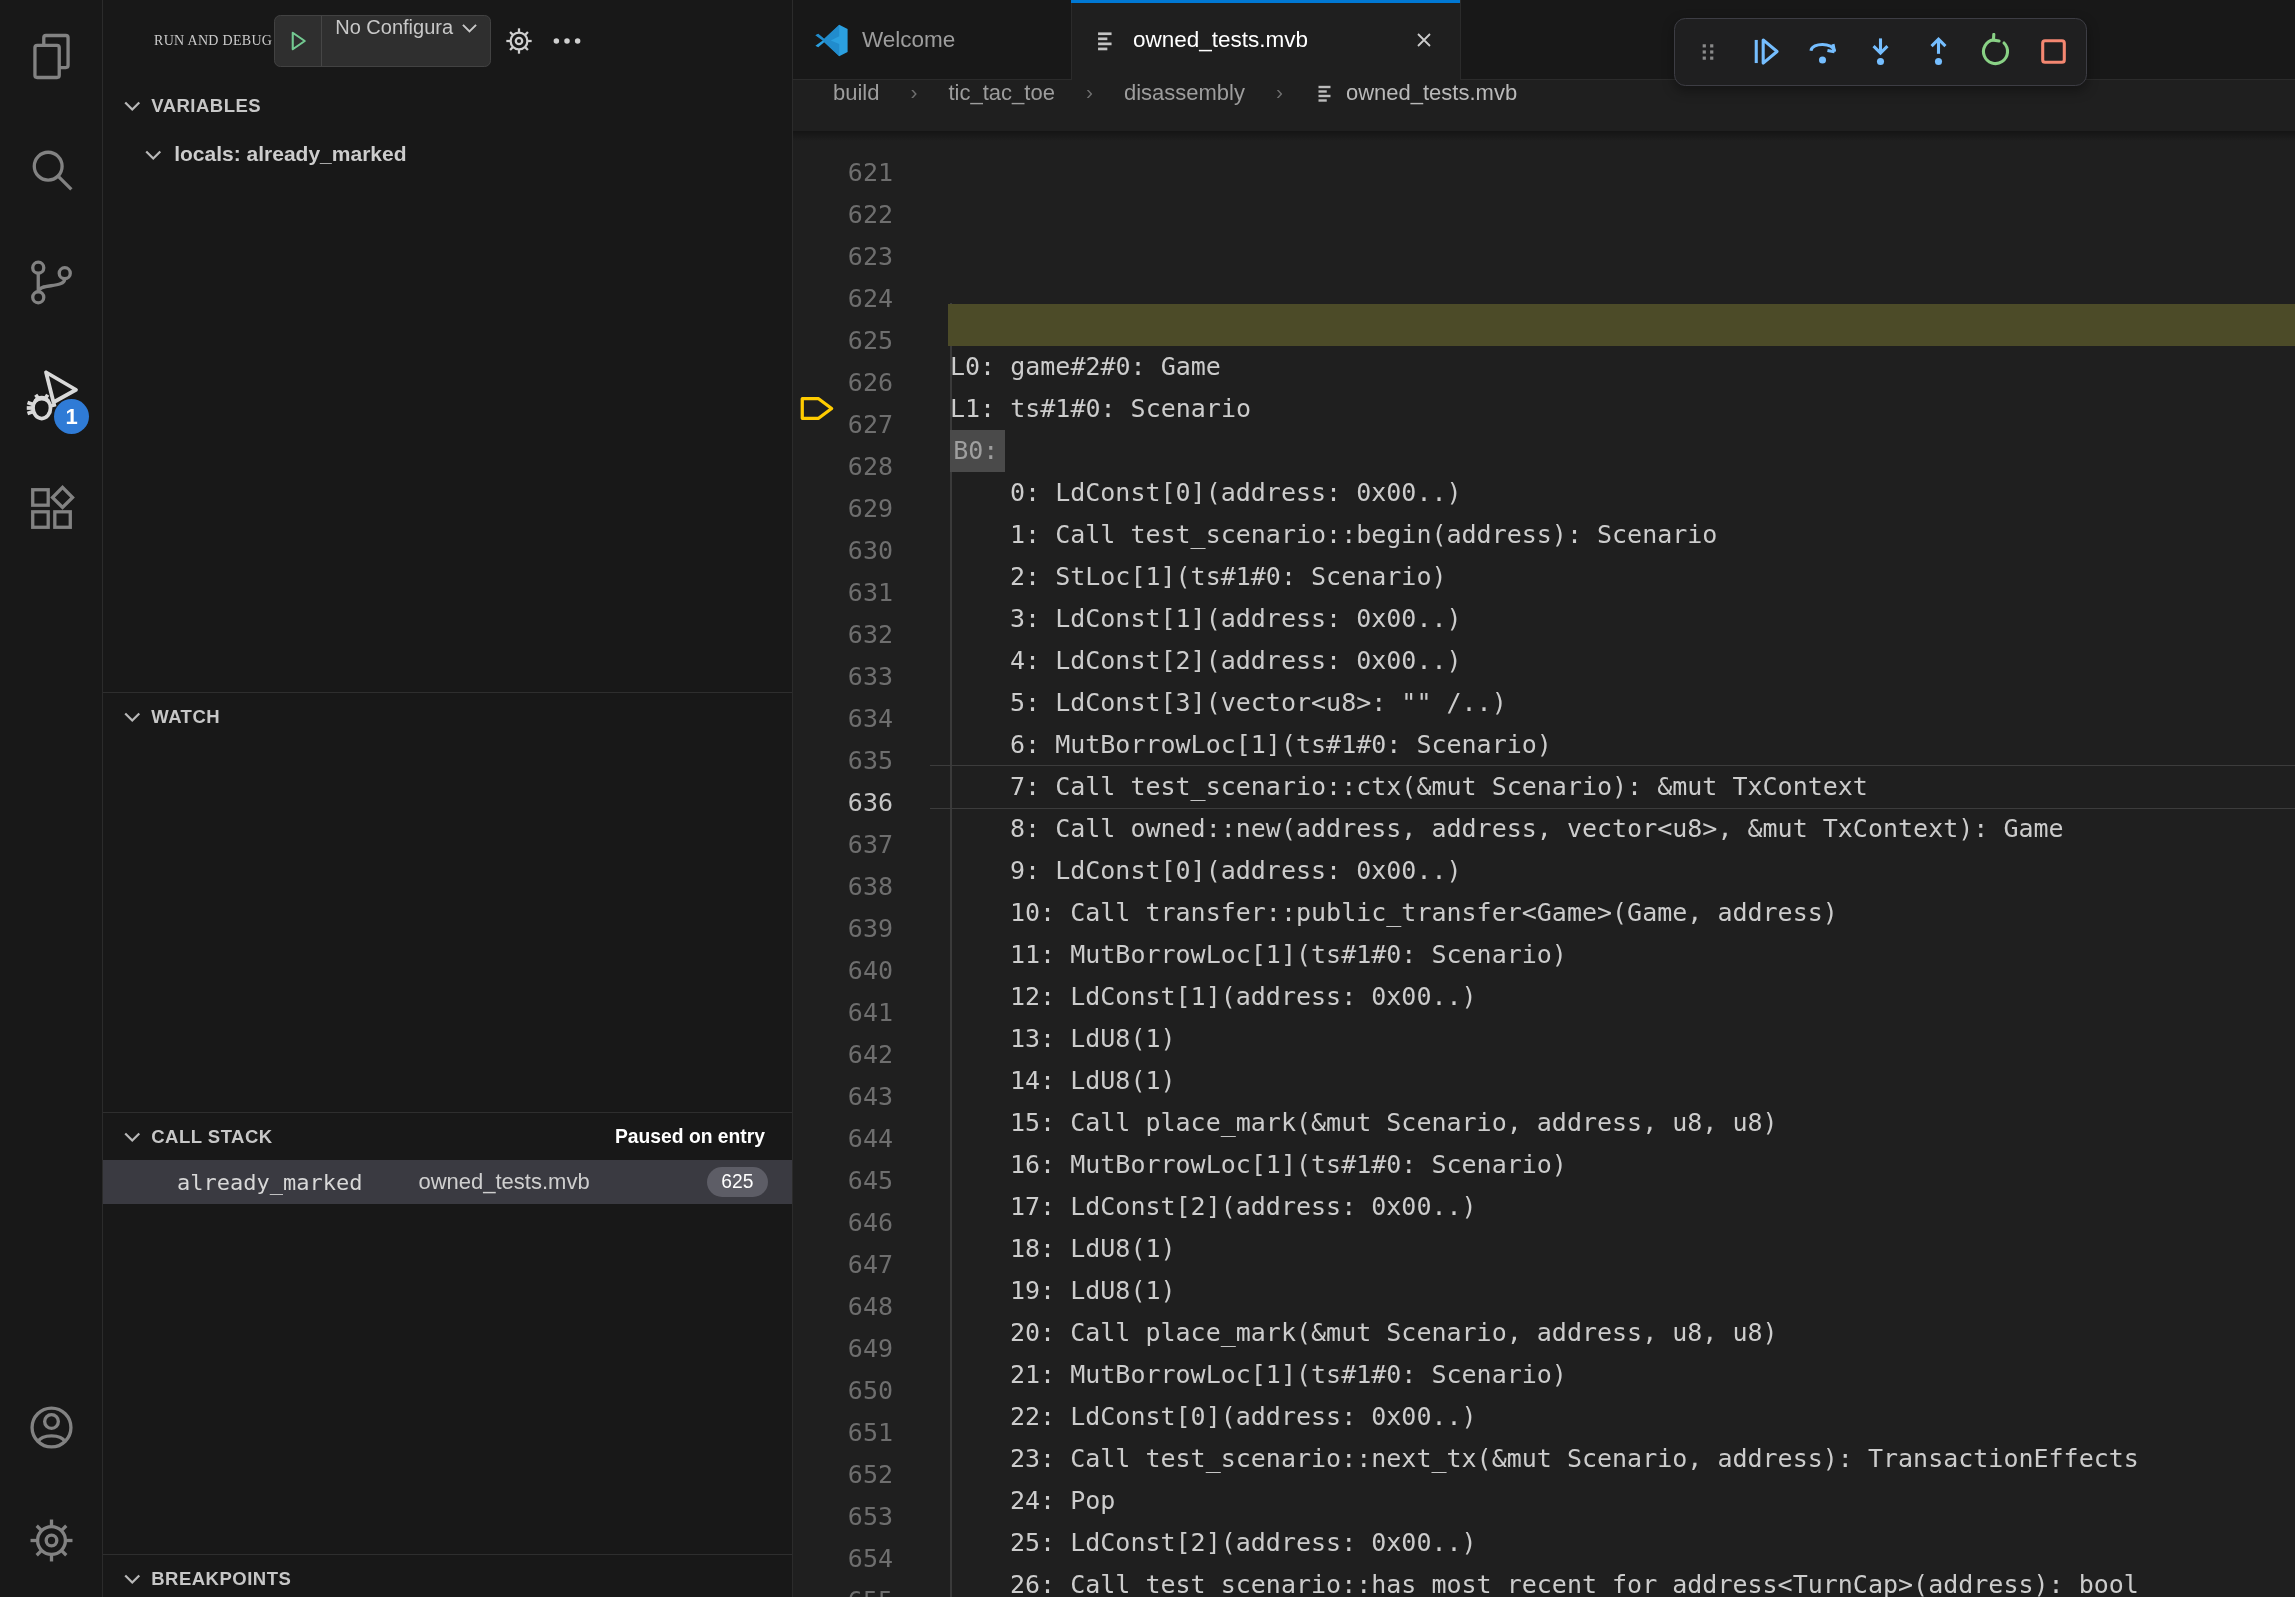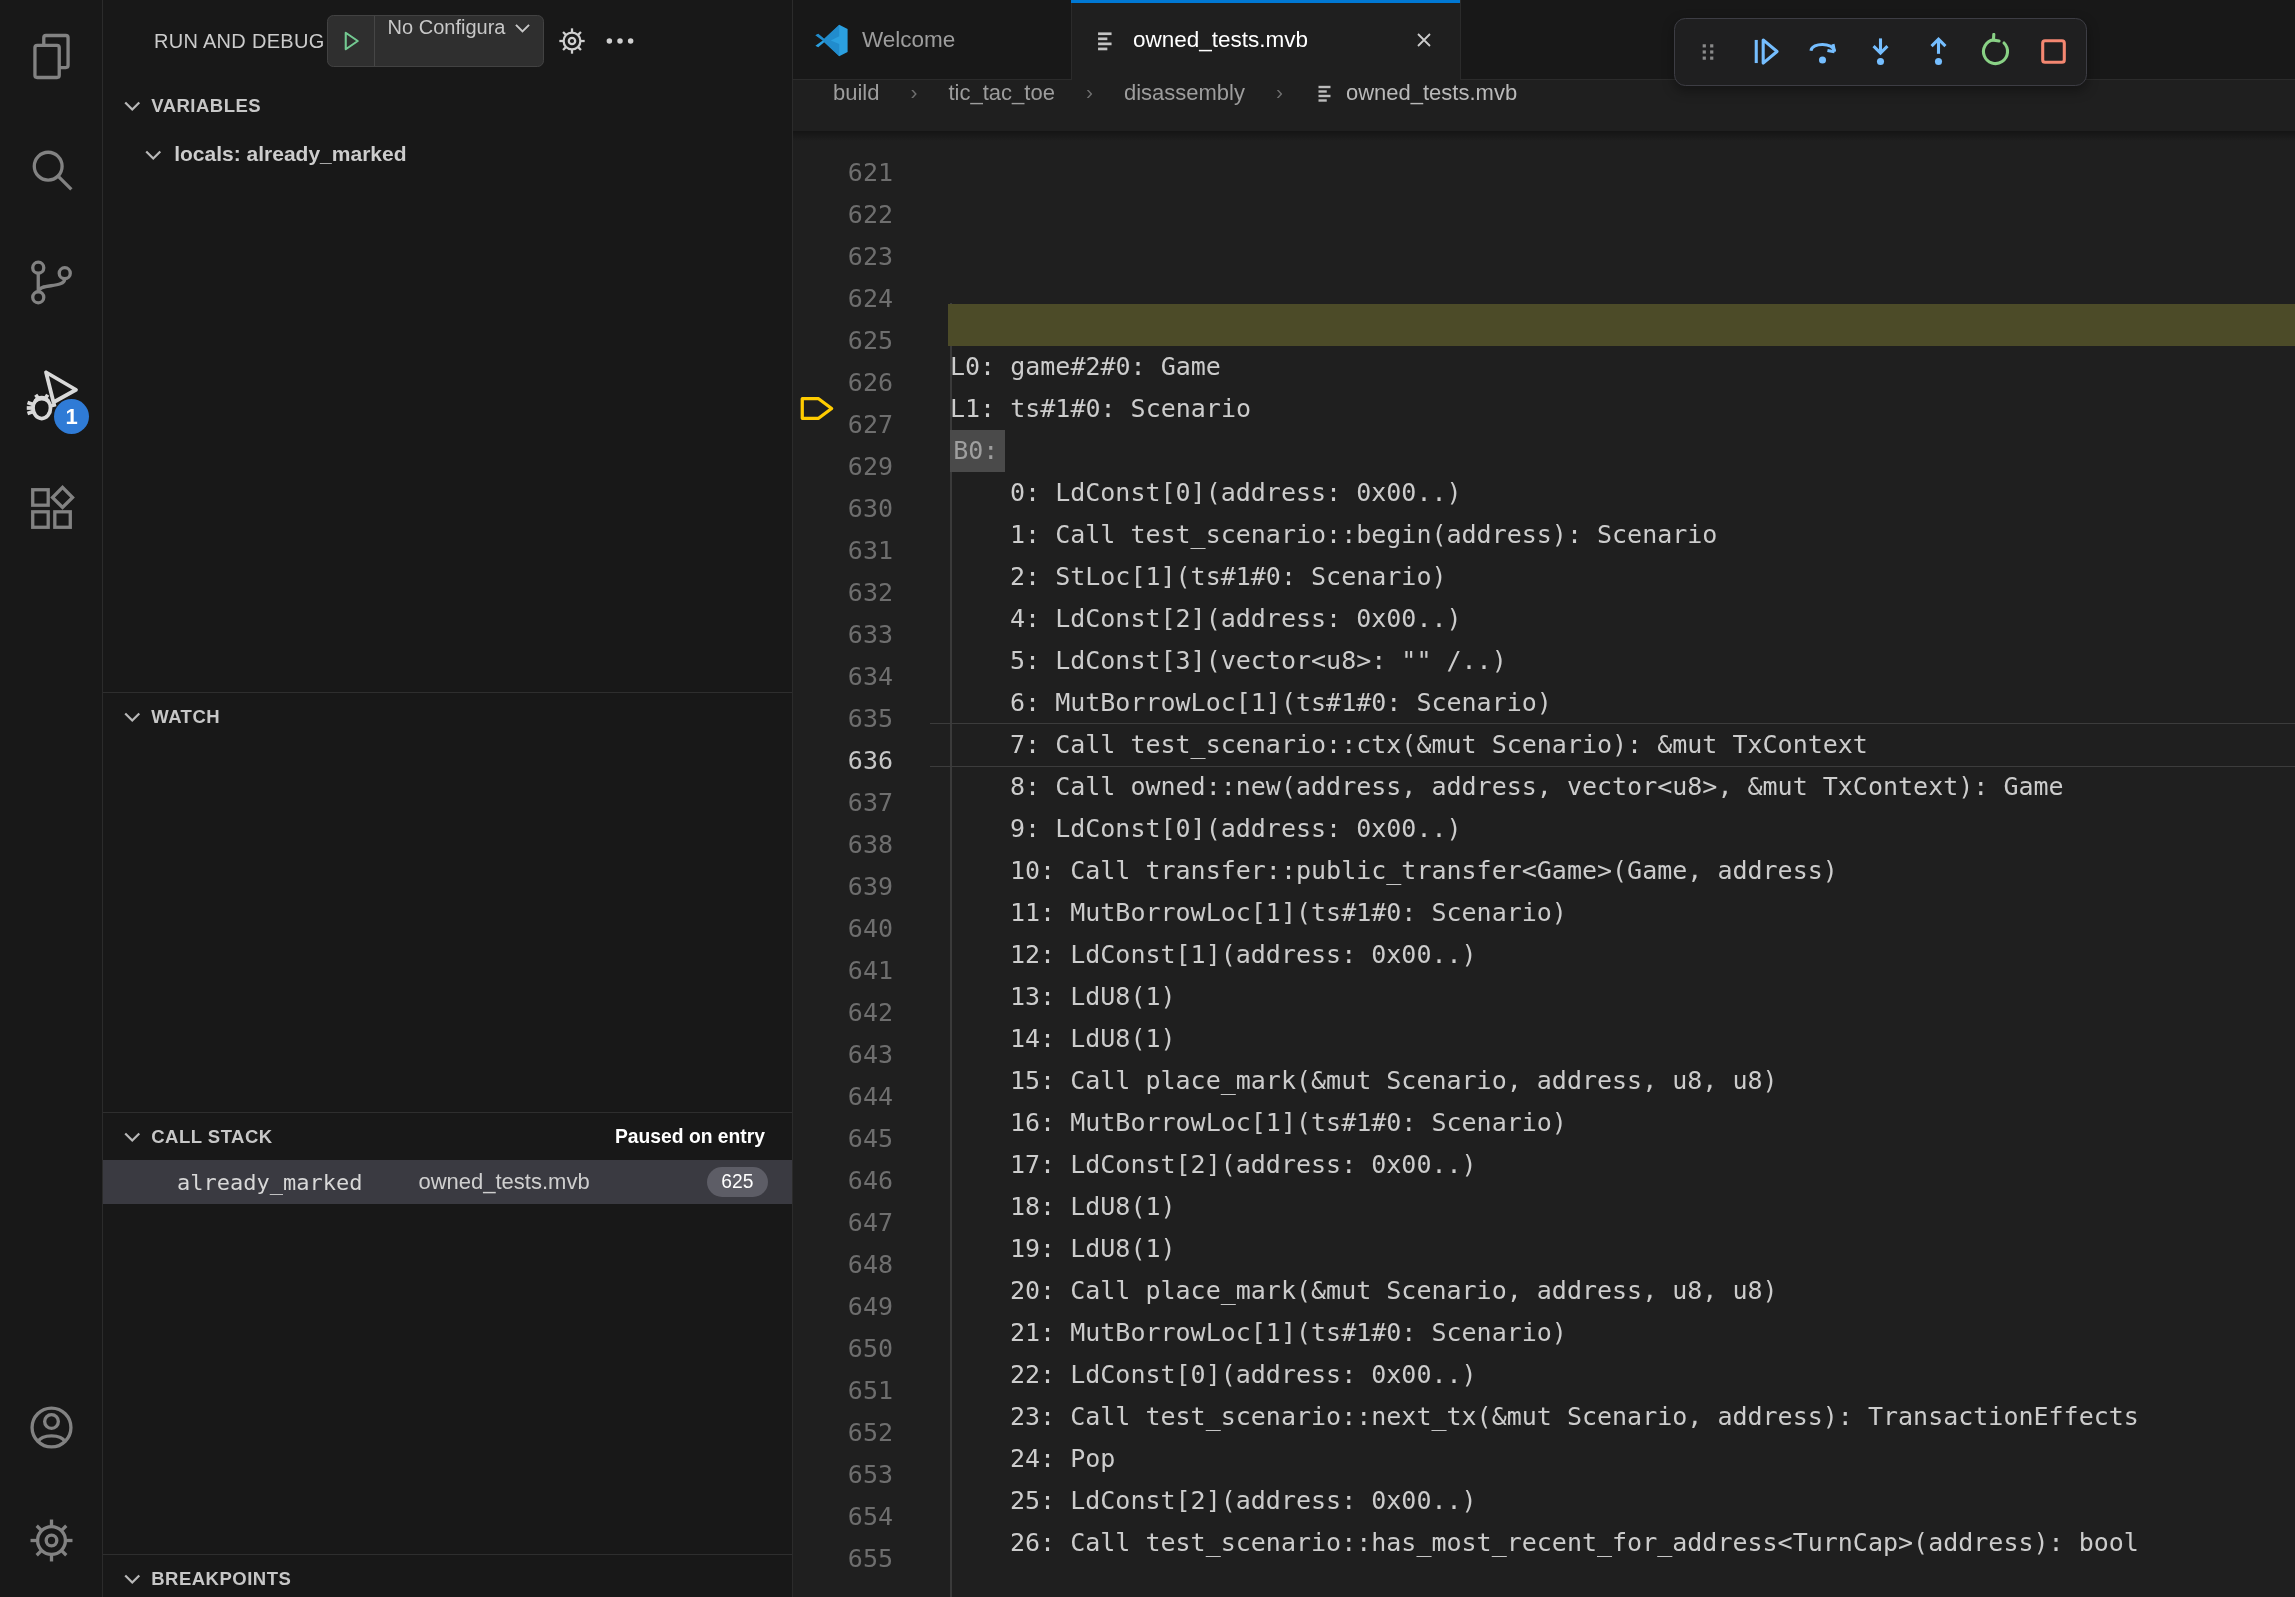--- a/index.html
+++ b/index.html
@@ -16,21 +16,21 @@
   .activitybar{width:103px;background:#181818;border-right:0.8px solid #2b2b2b;display:flex;flex-direction:column;flex:none;}
   .ab-btn{width:102px;height:113px;display:flex;align-items:center;justify-content:center;position:relative;cursor:pointer;}
   .ab-btn svg{stroke:#828282;fill:none;stroke-width:1.5;}
   .ab-btn.active svg{stroke:#d9d9d9;}
   .ab-badge{position:absolute;right:13px;bottom:17.7px;width:35px;height:35px;border-radius:50%;background:#2f7bd6;color:#fff;font-size:22px;font-weight:700;display:flex;align-items:center;justify-content:center;z-index:2;}
   .ab-spacer{flex:1;}
 
   
   .sidebar{width:689px;background:#181818;flex:none;display:flex;flex-direction:column;color:#ccc;}
   .sb-header{height:82px;display:flex;align-items:center;padding:0 13px 0 51px;flex:none;}
-  .sb-title{font-size:20px;color:#cbcbcb;letter-spacing:0.3px;white-space:nowrap;}
+  .sb-title{font-size:14px;color:#cbcbcb;letter-spacing:0.3px;white-space:nowrap;font-family:Liberation Serif, serif;}
   .run-control{margin-left:2px;height:52px;background:#2f2f2f;border:0.8px solid #424242;border-radius:6.4px;display:flex;align-items:flex-start;overflow:hidden;flex:none;cursor:pointer;}
   .run-play{width:47px;height:100%;display:flex;align-items:center;justify-content:center;border-right:0.8px solid #464646;}
   .run-label{display:flex;align-items:center;gap:6.4px;padding:0 9.7px 0 13px;color:#c8c8c8;font-size:20px;white-space:nowrap;}
   .icon-btn{width:40px;height:40px;margin-left:8px;display:flex;align-items:center;justify-content:center;border-radius:6.4px;cursor:pointer;}
 
   .section{display:flex;flex-direction:column;flex:none;}
   .section.bordered{border-top:0.8px solid #2e2e2e;}
   .sec-variables{height:610px;}
   .sec-watch{height:420px;}
   .sec-callstack{height:442px;}
@@ -381,20 +381,25 @@
           <span class="line-num">626</span>
           <span class="line-text">1: Call test_scenario::begin(address): Scenario</span>
         </div>
         <div class="line i1">
           
           <span class="line-num">627</span>
           <span class="line-text">2: StLoc[1](ts#1#0: Scenario)</span>
         </div>
         <div class="line i1">
           
+          <span class="line-num">628</span>
+          <span class="line-text">3: LdConst[1](address: 0x00..)</span>
+        </div>
+        <div class="line i1">
+          
           <span class="line-num">629</span>
           <span class="line-text">4: LdConst[2](address: 0x00..)</span>
         </div>
         <div class="line i1">
           
           <span class="line-num">630</span>
           <span class="line-text">5: LdConst[3](vector&lt;u8&gt;: "" /..)</span>
         </div>
         <div class="line i1">
           

